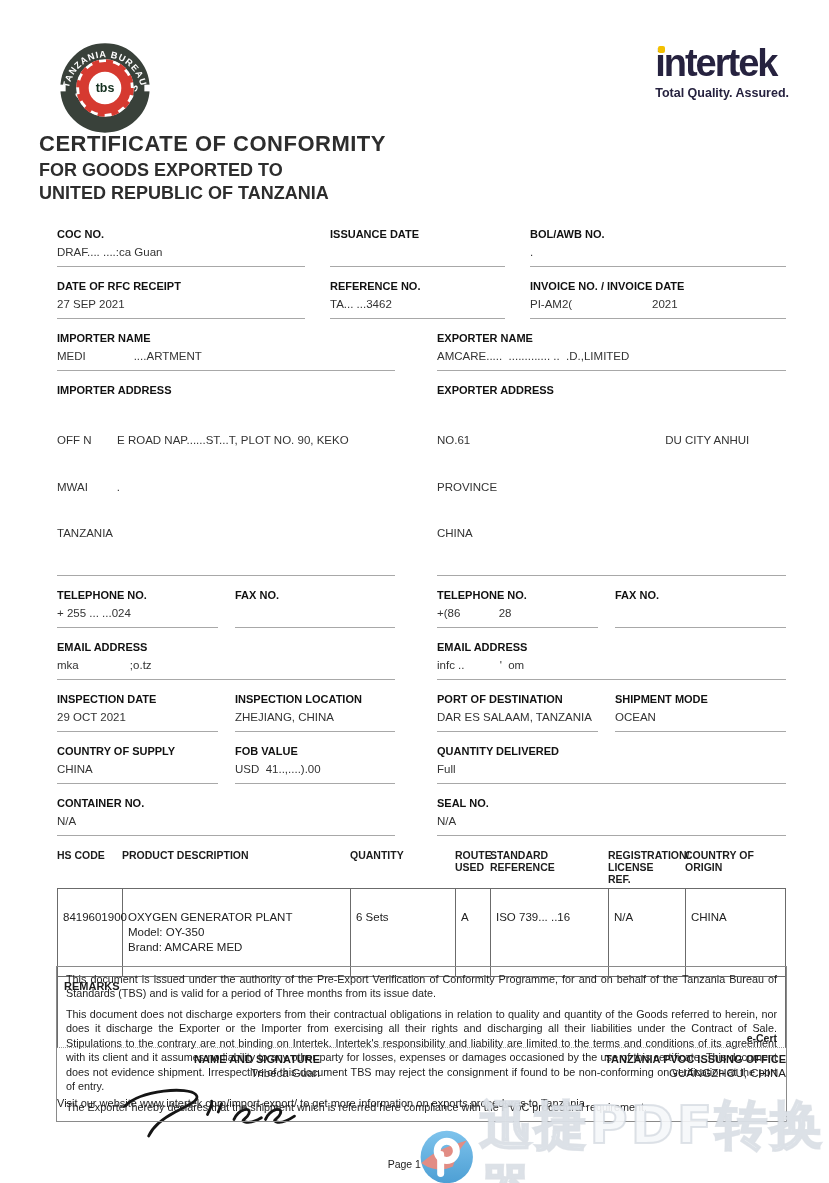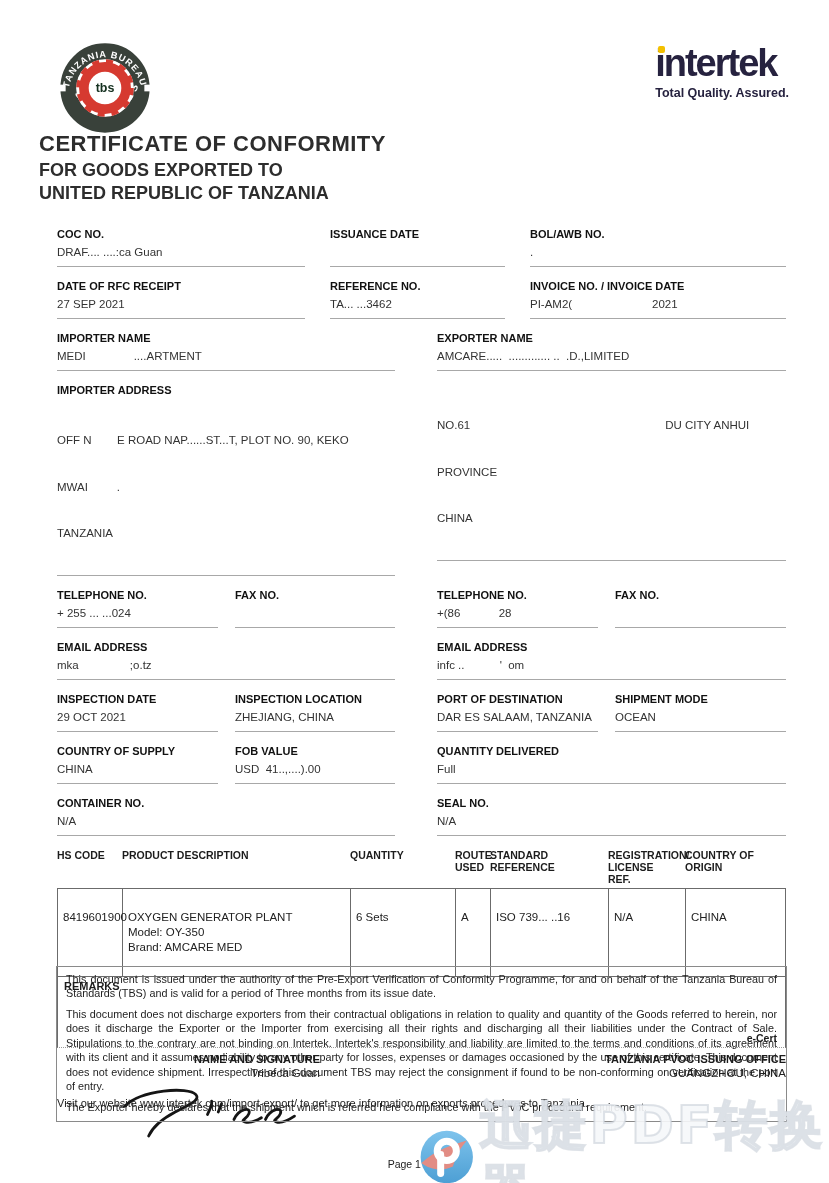--- a/index.html
+++ b/index.html
@@ -158,20 +158,21 @@
     <div class="split">
       <div class="field addr left">
         <div class="flabel">IMPORTER ADDRESS</div>
         <div class="fvalue">
           <div>OFF N        E ROAD NAP......ST...T, PLOT NO. 90, KEKO</div>
           <div>MWAI         .</div>
           <div>TANZANIA</div>
         </div>
       </div>
       <div class="field addr right">
+        <div class="flabel">EXPORTER ADDRESS</div>
         <div class="fvalue">
           <div>NO.61                                                             DU CITY ANHUI</div>
           <div>PROVINCE</div>
           <div>CHINA</div>
         </div>
       </div>
     </div>
 
     <div class="split">
       <div class="left duo">

